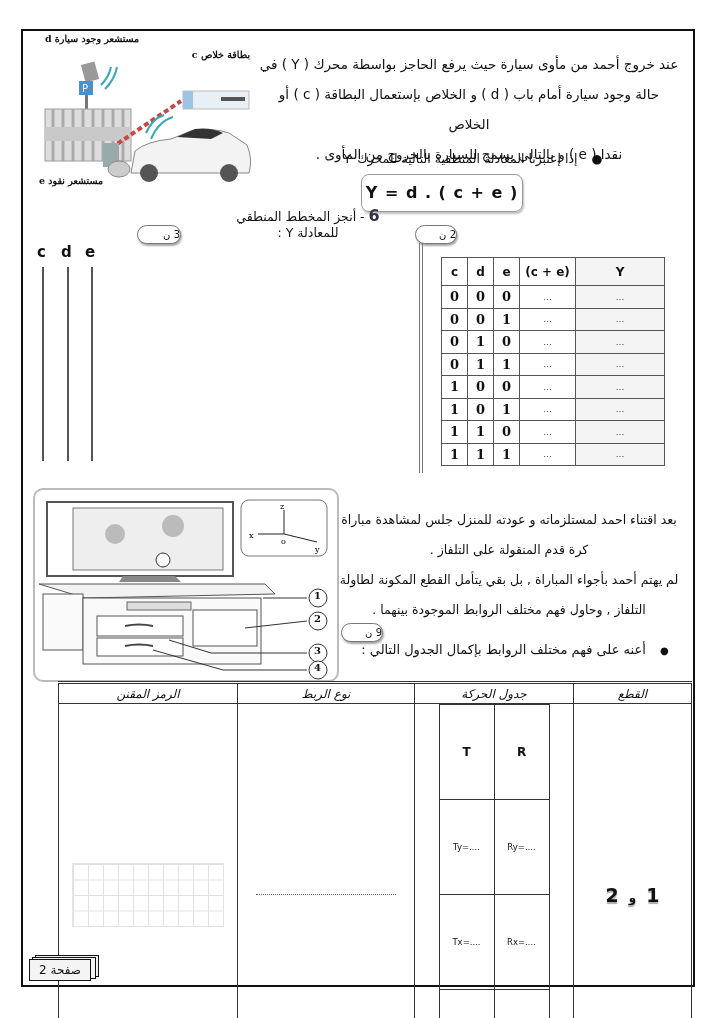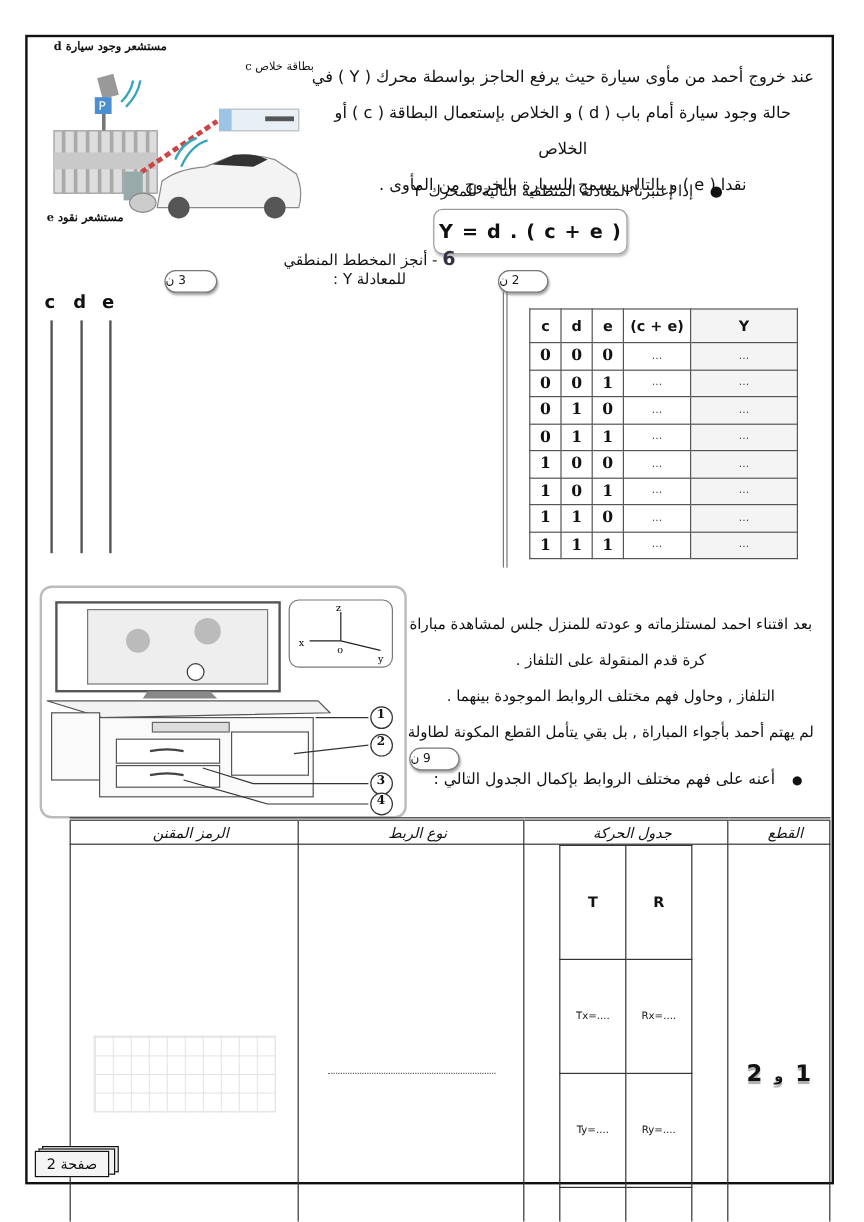--- a/index.html
+++ b/index.html
@@ -5,35 +5,35 @@
   html, body { margin: 0; padding: 0; background: #ffffff; }
   body { width: 720px; height: 1018px; position: relative; overflow: hidden;
          font-family: "DejaVu Sans", sans-serif; color: #111; }
   .page { position: absolute; left: 21px; top: 29px; width: 674px; height: 958px;
           border: 2px solid #111; box-sizing: border-box; }
   .abs { position: absolute; }
   .rtl { direction: rtl; text-align: center; }
   .para { font-size: 13.5px; line-height: 30px; }
   .pill { position: absolute; height: 17px; border: 1px solid #777; border-radius: 10px;
           background: #fff; box-shadow: 1px 2px 2px rgba(0,0,0,0.35); font-size: 10px;
-          text-align: left; line-height: 17px; direction: rtl; }
+          text-align: right; line-height: 17px; direction: rtl; }
   
   .illus { border: 1px solid #ccc; background: #fff; }
   
   table.tt { border-collapse: collapse; position: absolute; }
   table.tt td, table.tt th { border: 1.5px solid #555; text-align: center; height: 21.5px; padding: 0; }
   table.tt th { font-family: "DejaVu Sans", sans-serif; font-weight: bold; font-size: 12px; height: 27px; }
   table.tt td.b { font-family: "DejaVu Serif", serif; font-weight: bold; font-size: 13px; }
   table.tt td.dots { font-size: 9px; color: #444; }
   table.tt .ycol { background: #f4f4f4; }
   
   table.bt { border-collapse: collapse; position: absolute; left: 35px; top: 650px; width: 634px; }
   table.bt td { border: 1.5px solid #333; padding: 0; }
   table.bt tr.hd td { height: 19px; background: #fff; font-size: 12px; font-style: italic;
-                      letter-spacing: 3px; text-align: center; direction: rtl; border-top: 3px double #333; padding-left: 11px;}
+                      letter-spacing: 3px; text-align: center; direction: rtl; border-top: 3px double #333;}
   table.bt tr.row td { height: 94px; }
   .mini { border-collapse: collapse; margin: 0 auto; }
   .mini td { border: 1.5px solid #222; width: 54px; height: 16px; font-size: 8.5px; text-align: center; padding: 0; }
   .mini td.h { font-size: 12px; font-weight: bold; height: 15px; }
   .grid { width: 150px; height: 62px; margin: 0 auto; border: 1px solid #e6e3e6;
           background-image: linear-gradient(#e4e1e4 1px, transparent 1px), linear-gradient(90deg, #e4e1e4 1px, transparent 1px);
           background-size: 15px 15.5px; }
   .dotline { width: 140px; margin: 0 auto; border-bottom: 1.5px dotted #666; }
   .pieces { font-size: 19px; font-weight: bold; text-align: center; direction: rtl; text-shadow: 0 2px 1px #aaa; }
   .pieces .w { font-size: 12px; margin: 0 10px; }
@@ -76,21 +76,21 @@
       <path d="M115 100 q6 -14 18 -18 M120 106 q8 -18 22 -22" stroke="#3aa6b9" fill="none" stroke-width="2"></path>
 
       <path d="M100 140 L104 118 Q116 108 140 106 L160 98 Q180 94 198 100 L216 112 Q222 126 218 140 Z" fill="#f3f3f3" stroke="#888"></path>
       <circle cx="118" cy="140" r="9" fill="#555"></circle>
       <circle cx="198" cy="140" r="9" fill="#555"></circle>
       <path d="M146 104 L164 96 Q180 94 192 100 L180 106 Z" fill="#333"></path>
 
       <ellipse cx="88" cy="136" rx="11" ry="8" fill="#ccc" stroke="#888"></ellipse>
     </svg>
     <div class="abs rtl" style="left:2px; top:0px; width:118px; font-size:9.5px; font-weight:bold; font-family:'DejaVu Serif', serif;">مستشعر وجود سيارة d</div>
-    <div class="abs rtl" style="left:162px; top:16px; width:80px; font-size:9.5px; font-weight:normal; font-family:'DejaVu Serif', serif;">بطاقة خلاص c</div>
+    <div class="abs rtl" style="left:150px; top:16px; width:80px; font-size:9.5px; font-weight:bold; font-family:'DejaVu Serif', serif;">بطاقة خلاص c</div>
     <div class="abs rtl" style="left:0px; top:142px; width:80px; font-size:9.5px; font-weight:bold; font-family:'DejaVu Serif', serif;">مستشعر نقود e</div>
   </div>
 
   <div class="abs rtl para" style="right:14px; top:18px; width:420px;">
     <div>عند خروج أحمد من مأوى سيارة حيث يرفع الحاجز بواسطة محرك ( Y ) في</div>
     <div>حالة وجود سيارة أمام باب ( d ) و الخلاص بإستعمال البطاقة ( c ) أو الخلاص</div>
     <div>نقدا ( e ) و بالتالي يسمح للسيارة بالخروج من المأوى .</div>
   </div>
 
   <div class="abs rtl" style="right:10px; top:120px; width:420px; font-size:12.5px; letter-spacing:2px;">
@@ -234,22 +234,22 @@
     </svg>
     <div class="abs" style="left:279px; top:100px; font-size:10px; font-weight:bold; font-family:'DejaVu Serif',serif;">1</div>
     <div class="abs" style="left:279px; top:123px; font-size:10px; font-weight:bold; font-family:'DejaVu Serif',serif;">2</div>
     <div class="abs" style="left:279px; top:155px; font-size:10px; font-weight:bold; font-family:'DejaVu Serif',serif;">3</div>
     <div class="abs" style="left:279px; top:172px; font-size:10px; font-weight:bold; font-family:'DejaVu Serif',serif;">4</div>
   </div>
 
   <div class="abs rtl para" style="right:14px; top:474px; width:340px; font-size:12.5px;">
     <div>بعد اقتناء احمد لمستلزماته و عودته للمنزل جلس لمشاهدة مباراة</div>
     <div>كرة قدم المنقولة على التلفاز .</div>
+    <div>لم يهتم أحمد بأجواء المباراة , بل بقي يتأمل القطع المكونة لطاولة</div>
     <div>التلفاز , وحاول فهم مختلف الروابط الموجودة بينهما .</div>
-    <div>لم يهتم أحمد بأجواء المباراة , بل بقي يتأمل القطع المكونة لطاولة</div>
   </div>
   <div class="pill" style="left:318px; top:592px; width:40px;">9 ن</div>
   <div class="abs rtl" style="right:8px; top:611px; width:340px; font-size:13px;">
     <span style="margin-left:10px; font-size:10px;">●</span>
     <span>أعنه على فهم مختلف الروابط بإكمال الجدول التالي :</span>
   </div>
 
   <table class="bt">
     <tbody>
         <tr class="hd">
@@ -268,26 +268,26 @@
             <div class="dotline"></div>
           </td>
           <td>
             <table class="mini">
               <tbody>
                 <tr>
                   <td class="h">T</td>
                   <td class="h">R</td>
                 </tr>
                 <tr>
+                  <td>Ty=....</td>
+                  <td>Ry=....</td>
+                </tr>
+                <tr>
                   <td>Tx=....</td>
                   <td>Rx=....</td>
-                </tr>
-                <tr>
-                  <td>Ty=....</td>
-                  <td>Ry=....</td>
                 </tr>
                 <tr>
                   <td>Tz=....</td>
                   <td>Rz=.....</td>
                 </tr>
               </tbody>
             </table>
           </td>
           <td>
             <div class="pieces"><span>1</span><span class="w">و</span><span>2</span></div>

